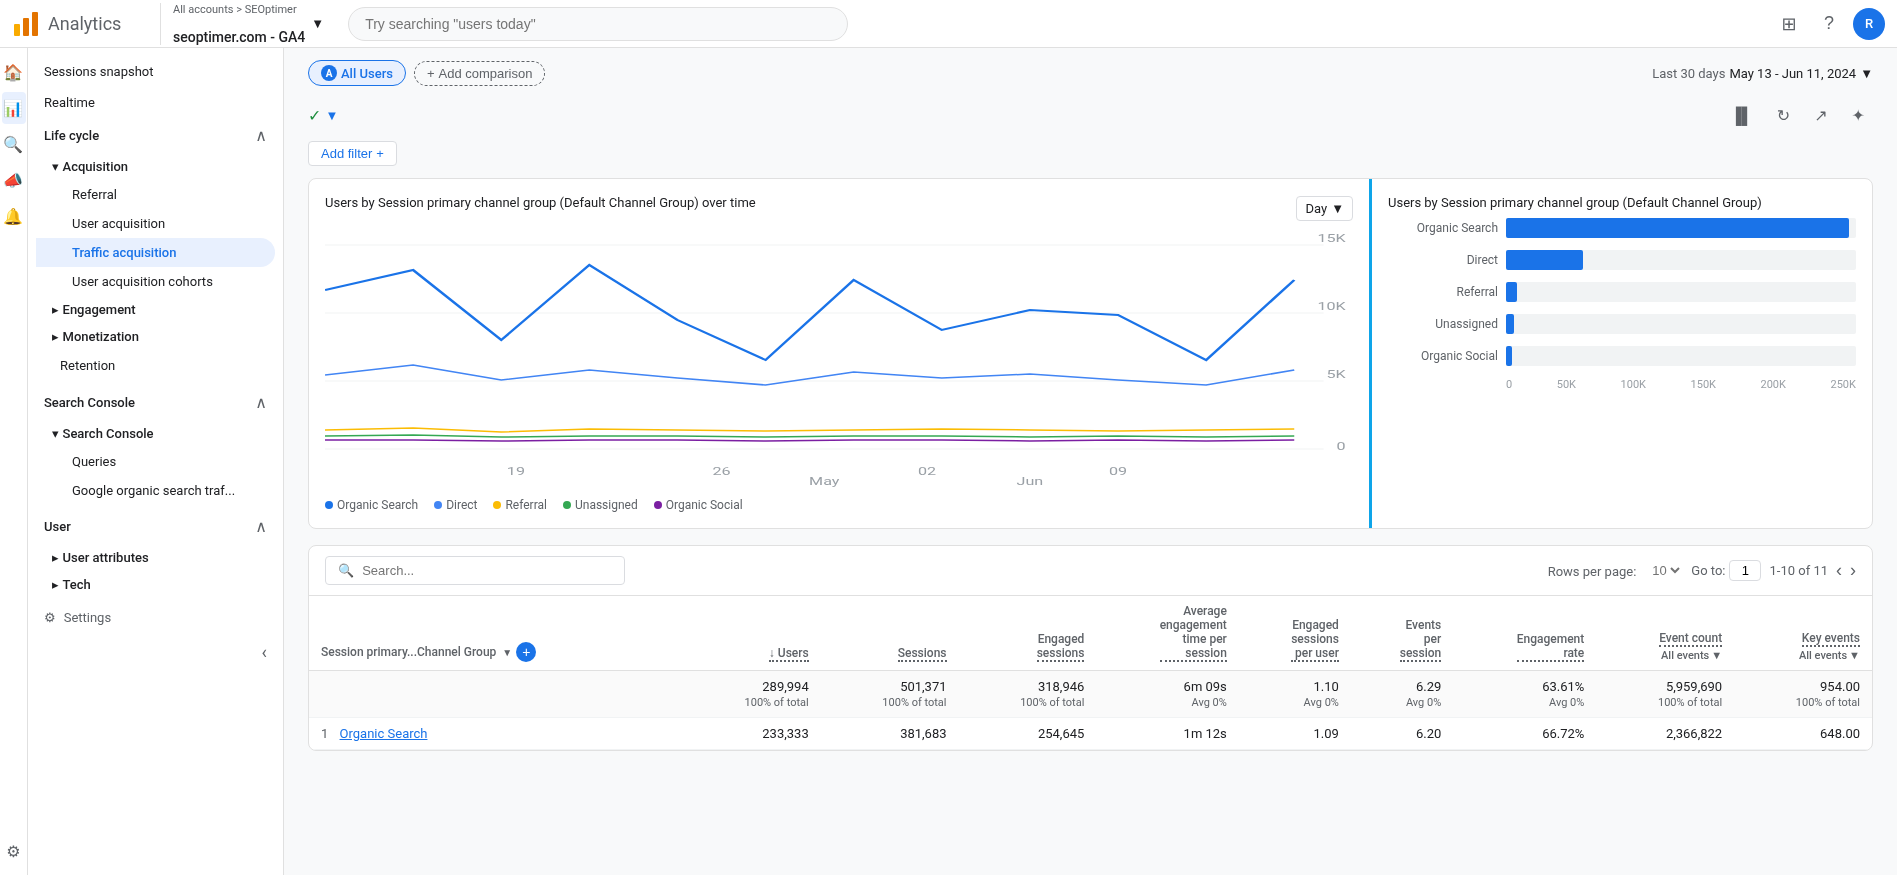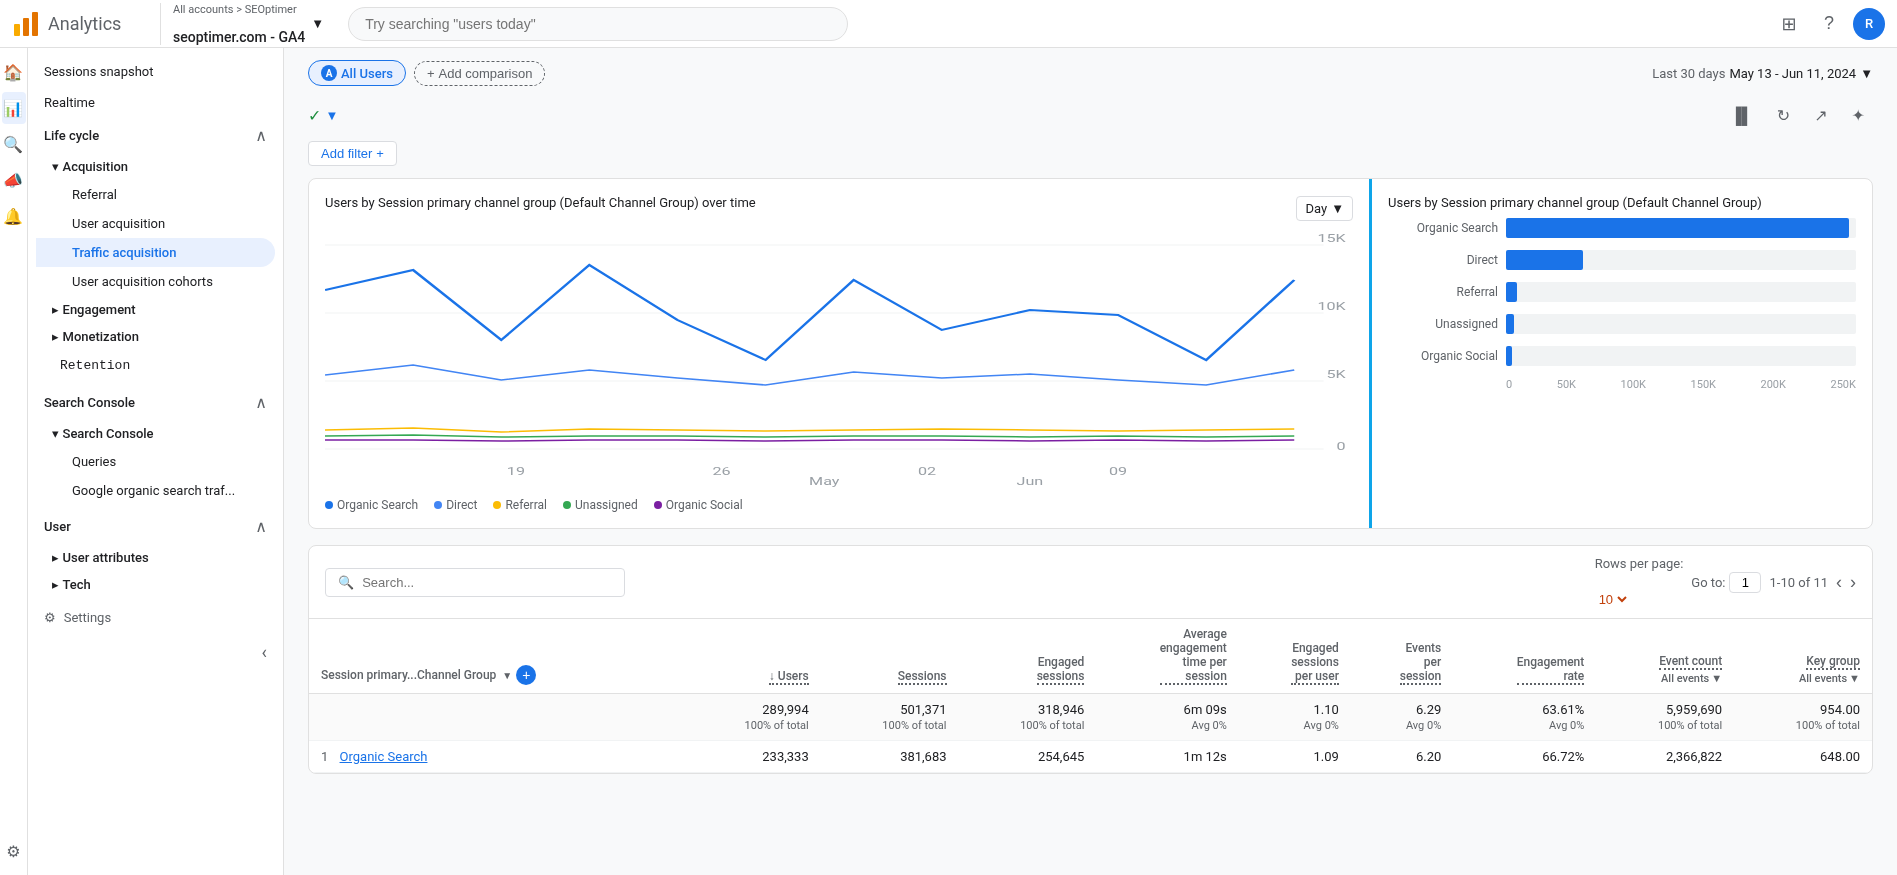--- a/index.html
+++ b/index.html
@@ -86,22 +86,22 @@
     .bar-track { flex: 1; height: 20px; background: #f1f3f4; border-radius: 2px; position: relative; }
     .bar-fill { height: 100%; background: #1a73e8; border-radius: 2px; }
     .bar-axis { display: flex; justify-content: space-between; font-size: 11px; color: #9aa0a6; margin-top: 4px; padding-left: 118px; }
 
     
     .table-section { background: #fff; border: 1px solid #e0e0e0; border-radius: 8px; overflow: hidden; }
     .table-header-row { display: flex; align-items: center; justify-content: space-between; padding: 10px 16px; border-bottom: 1px solid #e0e0e0; }
     .table-search { display: flex; align-items: center; gap: 8px; border: 1px solid #dadce0; border-radius: 4px; padding: 6px 12px; width: 300px; }
     .table-search input { border: none; outline: none; font-size: 13px; width: 100%; background: transparent; }
     .table-pagination { display: flex; align-items: center; gap: 8px; font-size: 13px; color: #5f6368; }
-    .rows-per-page { display: flex; align-items: flex-start; gap: 20px; flex-direction: column; }
-    .rows-select { border: none; font-size: 13px; color: #c2410c; cursor: pointer; background: transparent; }
+    .rows-per-page { display: flex; align-items: flex-end; gap: 12px; }
+    .rows-select { border: none; font-size: 13px; color: #737373; cursor: pointer; background: transparent; }
     .go-to { display: flex; align-items: center; gap: 4px; }
     .go-to input { width: 32px; border: 1px solid #dadce0; border-radius: 4px; padding: 2px 4px; text-align: center; font-size: 13px; }
     .page-nav { cursor: pointer; font-size: 18px; color: #5f6368; background: none; border: none; }
 
     
     .data-table { width: 100%; border-collapse: collapse; }
     .data-table th { font-size: 12px; color: #5f6368; font-weight: 500; padding: 8px 12px; border-bottom: 1px solid #e0e0e0; text-align: right; vertical-align: bottom; white-space: nowrap; }
     .data-table th:first-child { text-align: left; }
     .data-table td { font-size: 13px; padding: 8px 12px; border-bottom: 1px solid #f1f3f4; text-align: right; }
     .data-table td:first-child { text-align: left; }
@@ -191,21 +191,21 @@
         <div class="nav-group">
           <span>▸</span>
           <span>Engagement</span>
         </div>
 
         <div class="nav-group">
           <span>▸</span>
           <span>Monetization</span>
         </div>
 
-        <div class="nav-item" style="padding-left:24px;font-family:Liberation Mono, monospace;">
+        <div class="nav-item" style="padding-left:24px;">
           <span>Retention</span>
         </div>
       </div>
     </div>
 
     <div class="nav-section">
       <div class="nav-section-header">
         <span>Search Console</span>
         <span class="chevron">∧</span>
       </div>
@@ -471,21 +471,21 @@
               <div class="col-header-inner">
                 <span class="col-underline">Event count</span>
                 <div style="display:flex;align-items:center;gap:2px;font-size:11px;color:#5f6368;">
                   <span>All events</span>
                   <span style="cursor:pointer;">▼</span>
                 </div>
               </div>
             </th>
             <th>
               <div class="col-header-inner">
-                <span class="col-underline">Key group</span>
+                <span class="col-underline">Key events</span>
                 <div style="display:flex;align-items:center;gap:2px;font-size:11px;color:#5f6368;">
                   <span>All events</span>
                   <span style="cursor:pointer;">▼</span>
                 </div>
               </div>
             </th>
           </tr>
         </thead>
         <tbody>
 

